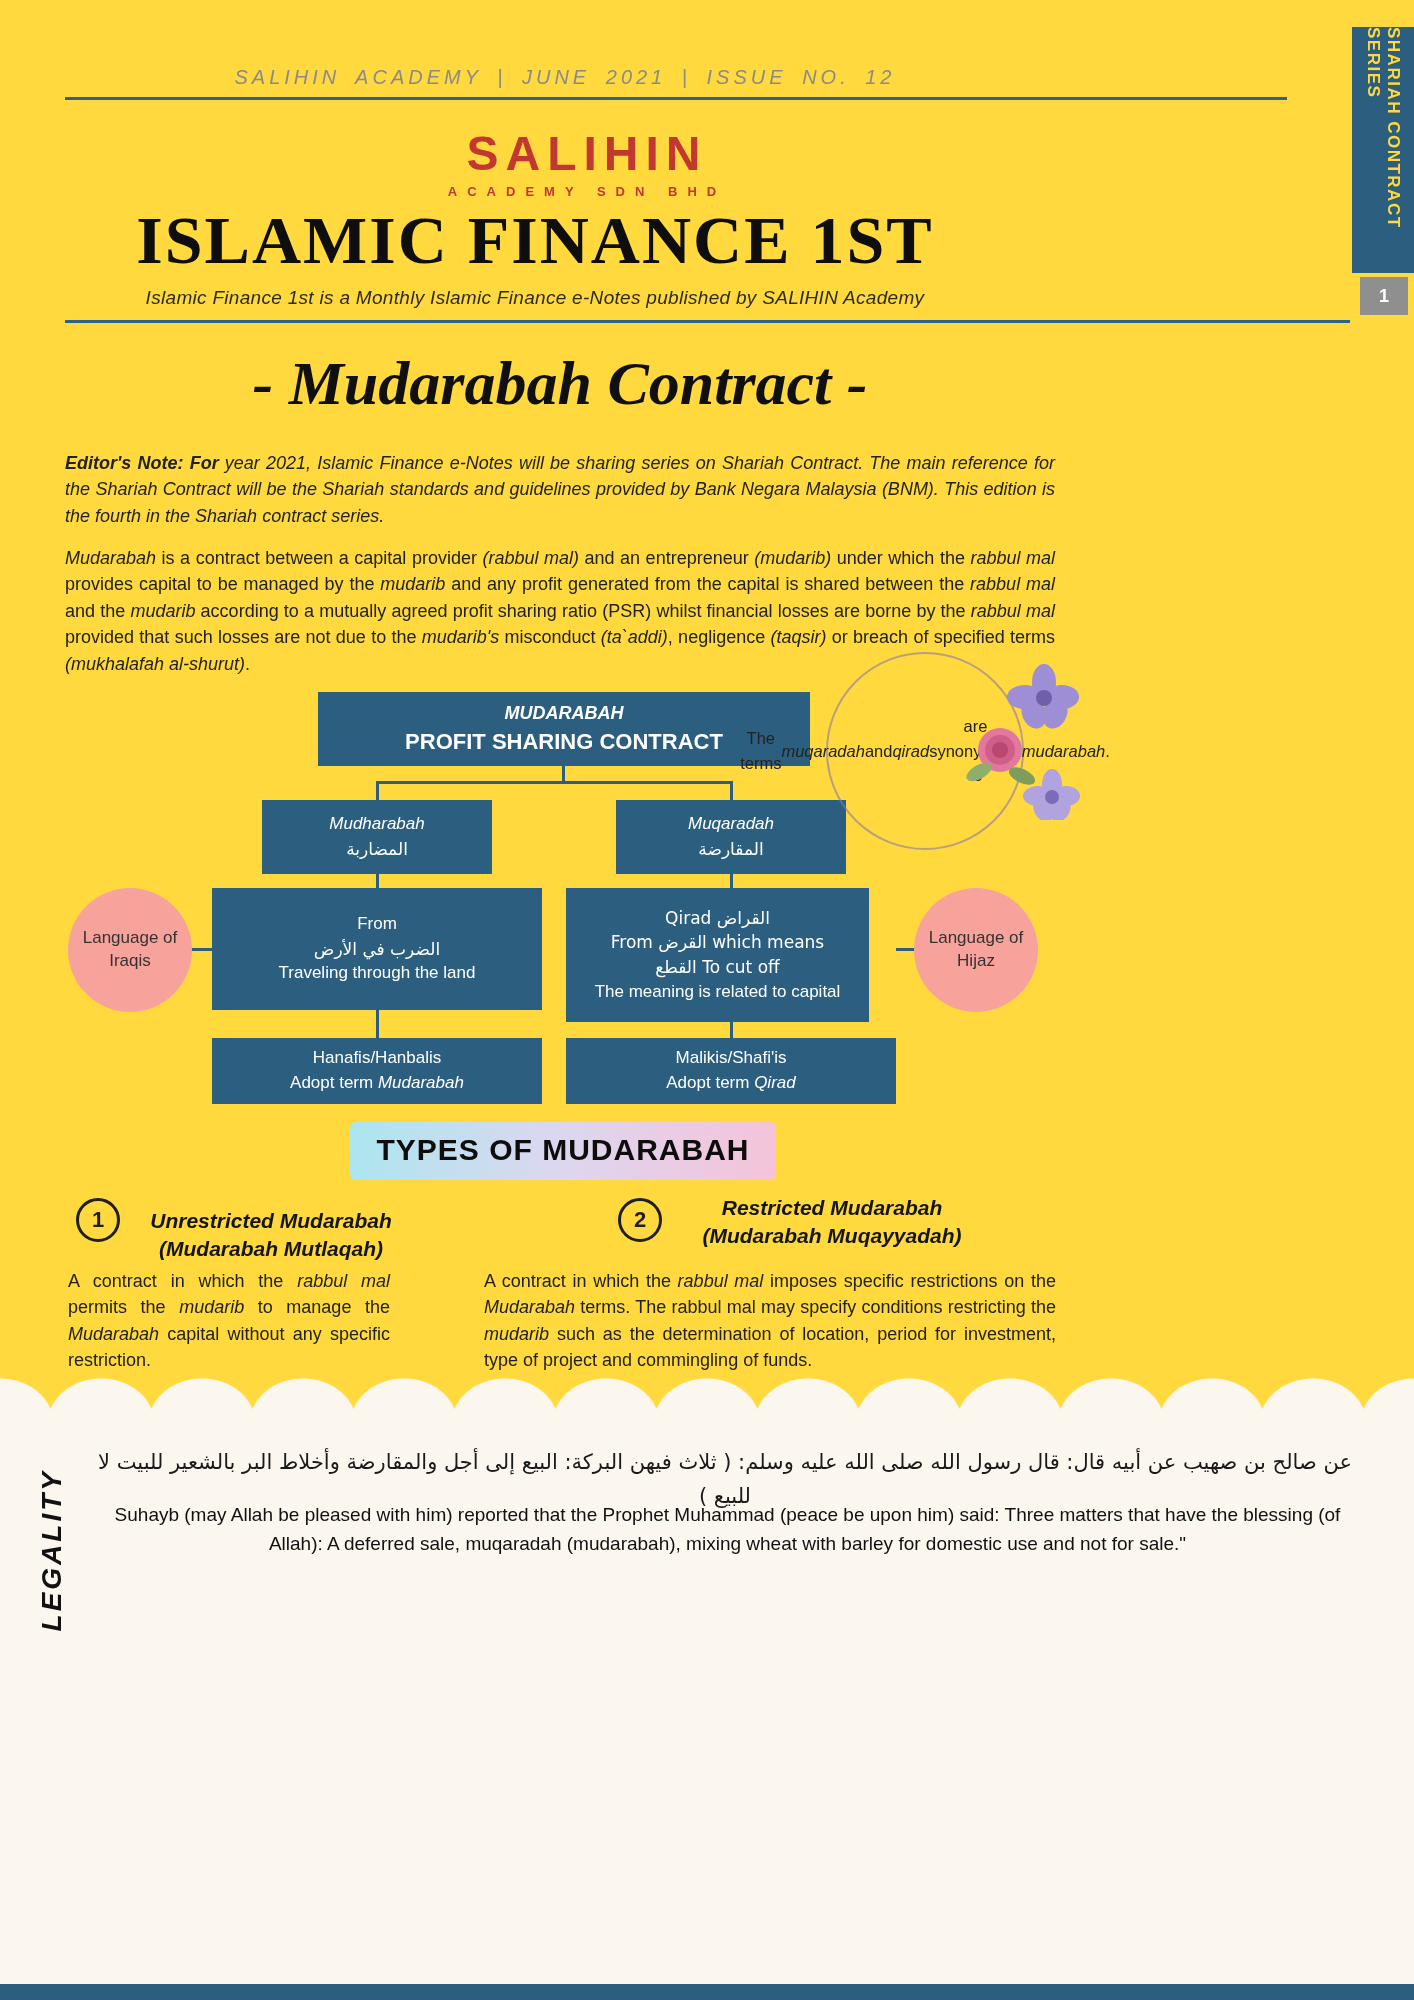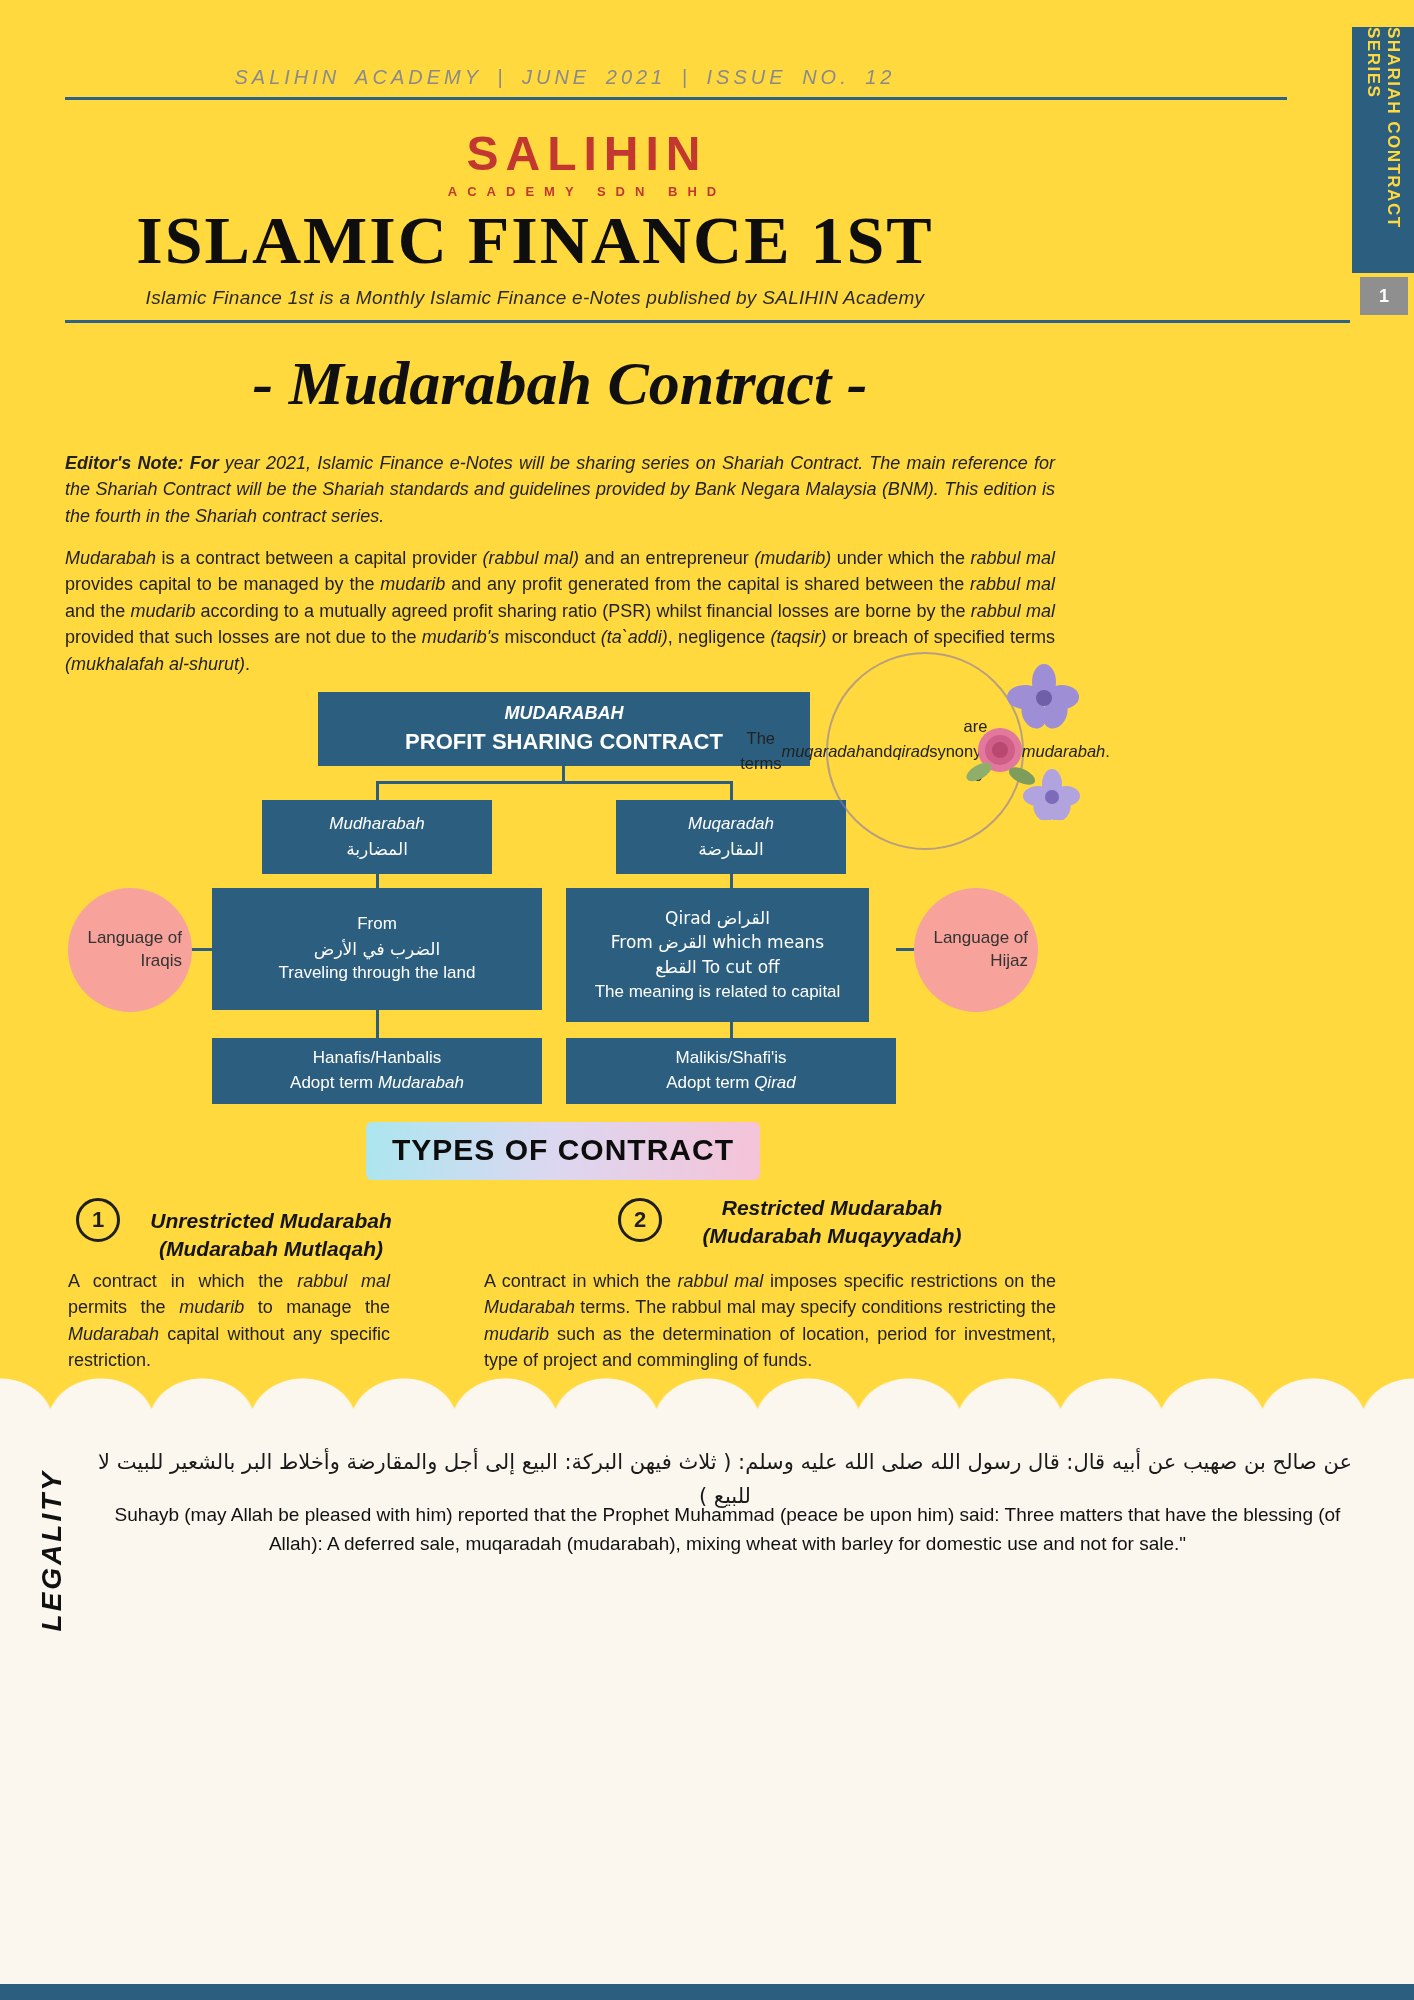--- a/index.html
+++ b/index.html
@@ -14,21 +14,21 @@
   .main-title{font-family:"Liberation Serif",serif;font-weight:700;font-size:68px;letter-spacing:2px;color:#0e0e0e;line-height:1;}
   .tagline{font-style:italic;font-size:19px;color:#2a2a2a;letter-spacing:0.3px;}
   .article-title{font-family:"Liberation Serif",serif;font-style:italic;font-weight:700;font-size:62px;color:#101010;line-height:1;}
   .para{font-size:18px;line-height:1.47;text-align:justify;color:#222;}
   .box{background:#2C5F7F;color:#fff;display:flex;flex-direction:column;align-items:center;justify-content:center;text-align:center;}
   .box-line{font-size:17px;line-height:1.45;}
   .bold{font-weight:700;} .ital{font-style:italic;}
   .conn{background:#2C5F7F;}
   .ar{font-family:"DejaVu Sans",sans-serif;}
   .lang-circle{background:#F7A39B;border-radius:50%;display:flex;align-items:center;justify-content:center;
-               text-align:right;color:#333;font-size:17px;line-height:1.35;padding:10px;box-sizing:border-box;}
+               text-align:center;color:#333;font-size:17px;line-height:1.35;padding:10px;box-sizing:border-box;}
   .note-circle{border:2px solid rgba(137,122,168,0.6);border-radius:50%;display:flex;align-items:center;justify-content:center;
                text-align:center;font-size:16.5px;line-height:1.5;color:#222;box-sizing:border-box;padding:26px 20px;}
   .types-highlight{display:inline-block;background:linear-gradient(95deg,#ABE6EF 0%,#DCD7F0 48%,#F5C3D8 100%);
                    padding:11px 26px 13px;border-radius:6px;font-size:30px;font-weight:700;letter-spacing:1px;color:#0d0d0d;}
   .num-circle{width:44px;height:44px;border:3px solid #1f1f1f;border-radius:50%;display:flex;align-items:center;
               justify-content:center;font-size:22px;font-weight:700;color:#1f1f1f;box-sizing:border-box;}
   .item-title{font-size:21px;font-weight:700;font-style:italic;text-align:center;line-height:1.35;color:#151515;}
   .scallops{left:0;top:1378px;width:1414px;height:46px;
             background-image:radial-gradient(54px 46px at 50% 100%, #FBF7EF 98%, rgba(251,247,239,0) 100%);
             background-size:101px 46px;background-repeat:repeat-x;background-position:bottom;}
@@ -156,21 +156,21 @@
         <ellipse cx="76" cy="134" rx="15" ry="10"></ellipse>
         <ellipse cx="104" cy="134" rx="14" ry="10"></ellipse>
         <ellipse cx="82" cy="147" rx="10" ry="13" transform="rotate(-25 82 147)"></ellipse>
         <ellipse cx="98" cy="147" rx="10" ry="13" transform="rotate(25 98 147)"></ellipse>
       </g>
       <circle cx="90" cy="135" r="7" fill="#7B6BB8"></circle>
     </svg>
   </div>
 
   <div class="abs ctr" style="left:0;top:1122px;width:1126px;">
-    <span class="types-highlight">TYPES OF CONTRACT</span>
+    <span class="types-highlight">TYPES OF MUDARABAH</span>
   </div>
 
   <div class="abs num-circle" style="left:76px;top:1198px;">
     <span>1</span>
   </div>
   <div class="abs item-title" style="left:136px;top:1194px;width:270px;margin-top:13px;">
     <div>Unrestricted Mudarabah</div>
     <div>(Mudarabah Mutlaqah)</div>
   </div>
 

